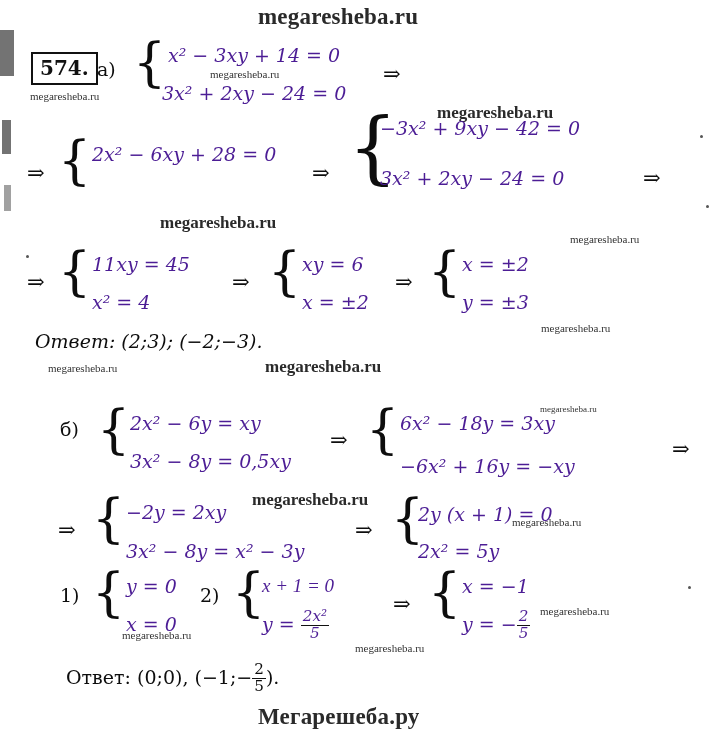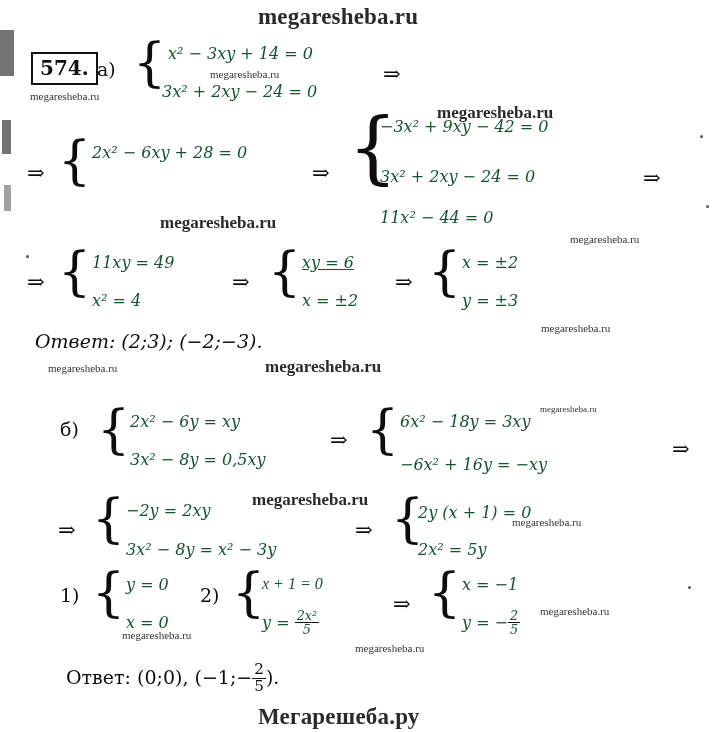--- a/index.html
+++ b/index.html
@@ -45,23 +45,23 @@
   .wm-tiny {
     font-size: 9px;
     color: #333;
   }
 
   
   .math {
     position: absolute;
     font-family: "DejaVu Serif", serif;
     font-style: italic;
-    font-size: 16px;
+    font-size: 19px;
     white-space: nowrap;
-    color: #14532d;
+    color: #4c1d95;
   }
   .arrow {
     position: absolute;
     font-size: 21px;
     font-family: "DejaVu Serif", serif;
     color: #0d0d0d;
   }
   .brace {
     position: absolute;
     font-family: "DejaVu Serif", serif;
@@ -167,31 +167,30 @@
   <div class="arrow" style="left:383px;top:62px;">⇒</div>
 
   <div class="arrow" style="left:27px;top:161px;">⇒</div>
   <div class="brace" style="left:58px;top:134px;">{</div>
   <div class="math" style="left:92px;top:143px;">2x² − 6xy + 28 = 0</div>
   <div class="arrow" style="left:312px;top:161px;">⇒</div>
 
   <div class="brace tall" style="left:348px;top:108px;">{</div>
   <div class="math" style="left:380px;top:117px;">−3x² + 9xy − 42 = 0</div>
   <div class="math" style="left:380px;top:167px;">3x² + 2xy − 24 = 0</div>
-  <div class="math" style="left:380px;top:208px;">11x² − 44 = 0</div>
   <div class="arrow" style="left:643px;top:166px;">⇒</div>
 
   <div class="arrow" style="left:27px;top:270px;">⇒</div>
   <div class="brace" style="left:58px;top:245px;">{</div>
-  <div class="math" style="left:92px;top:253px;">11xy = 49</div>
+  <div class="math" style="left:92px;top:253px;">11xy = 45</div>
   <div class="math" style="left:92px;top:291px;">x² = 4</div>
   <div class="arrow" style="left:232px;top:270px;">⇒</div>
 
   <div class="brace" style="left:268px;top:245px;">{</div>
-  <div class="math" style="left:302px;top:253px;text-decoration:underline;">xy = 6</div>
+  <div class="math" style="left:302px;top:253px;">xy = 6</div>
   <div class="math" style="left:302px;top:291px;">x = ±2</div>
   <div class="arrow" style="left:395px;top:270px;">⇒</div>
 
   <div class="brace" style="left:428px;top:245px;">{</div>
   <div class="math" style="left:462px;top:253px;">x = ±2</div>
   <div class="math" style="left:462px;top:291px;">y = ±3</div>
 
   <div class="answer" style="left:35px;top:330px;font-style:italic;">Ответ:  (2;3);  (−2;−3).</div>
 
   <div class="label" style="left:60px;top:418px;">б)</div>

